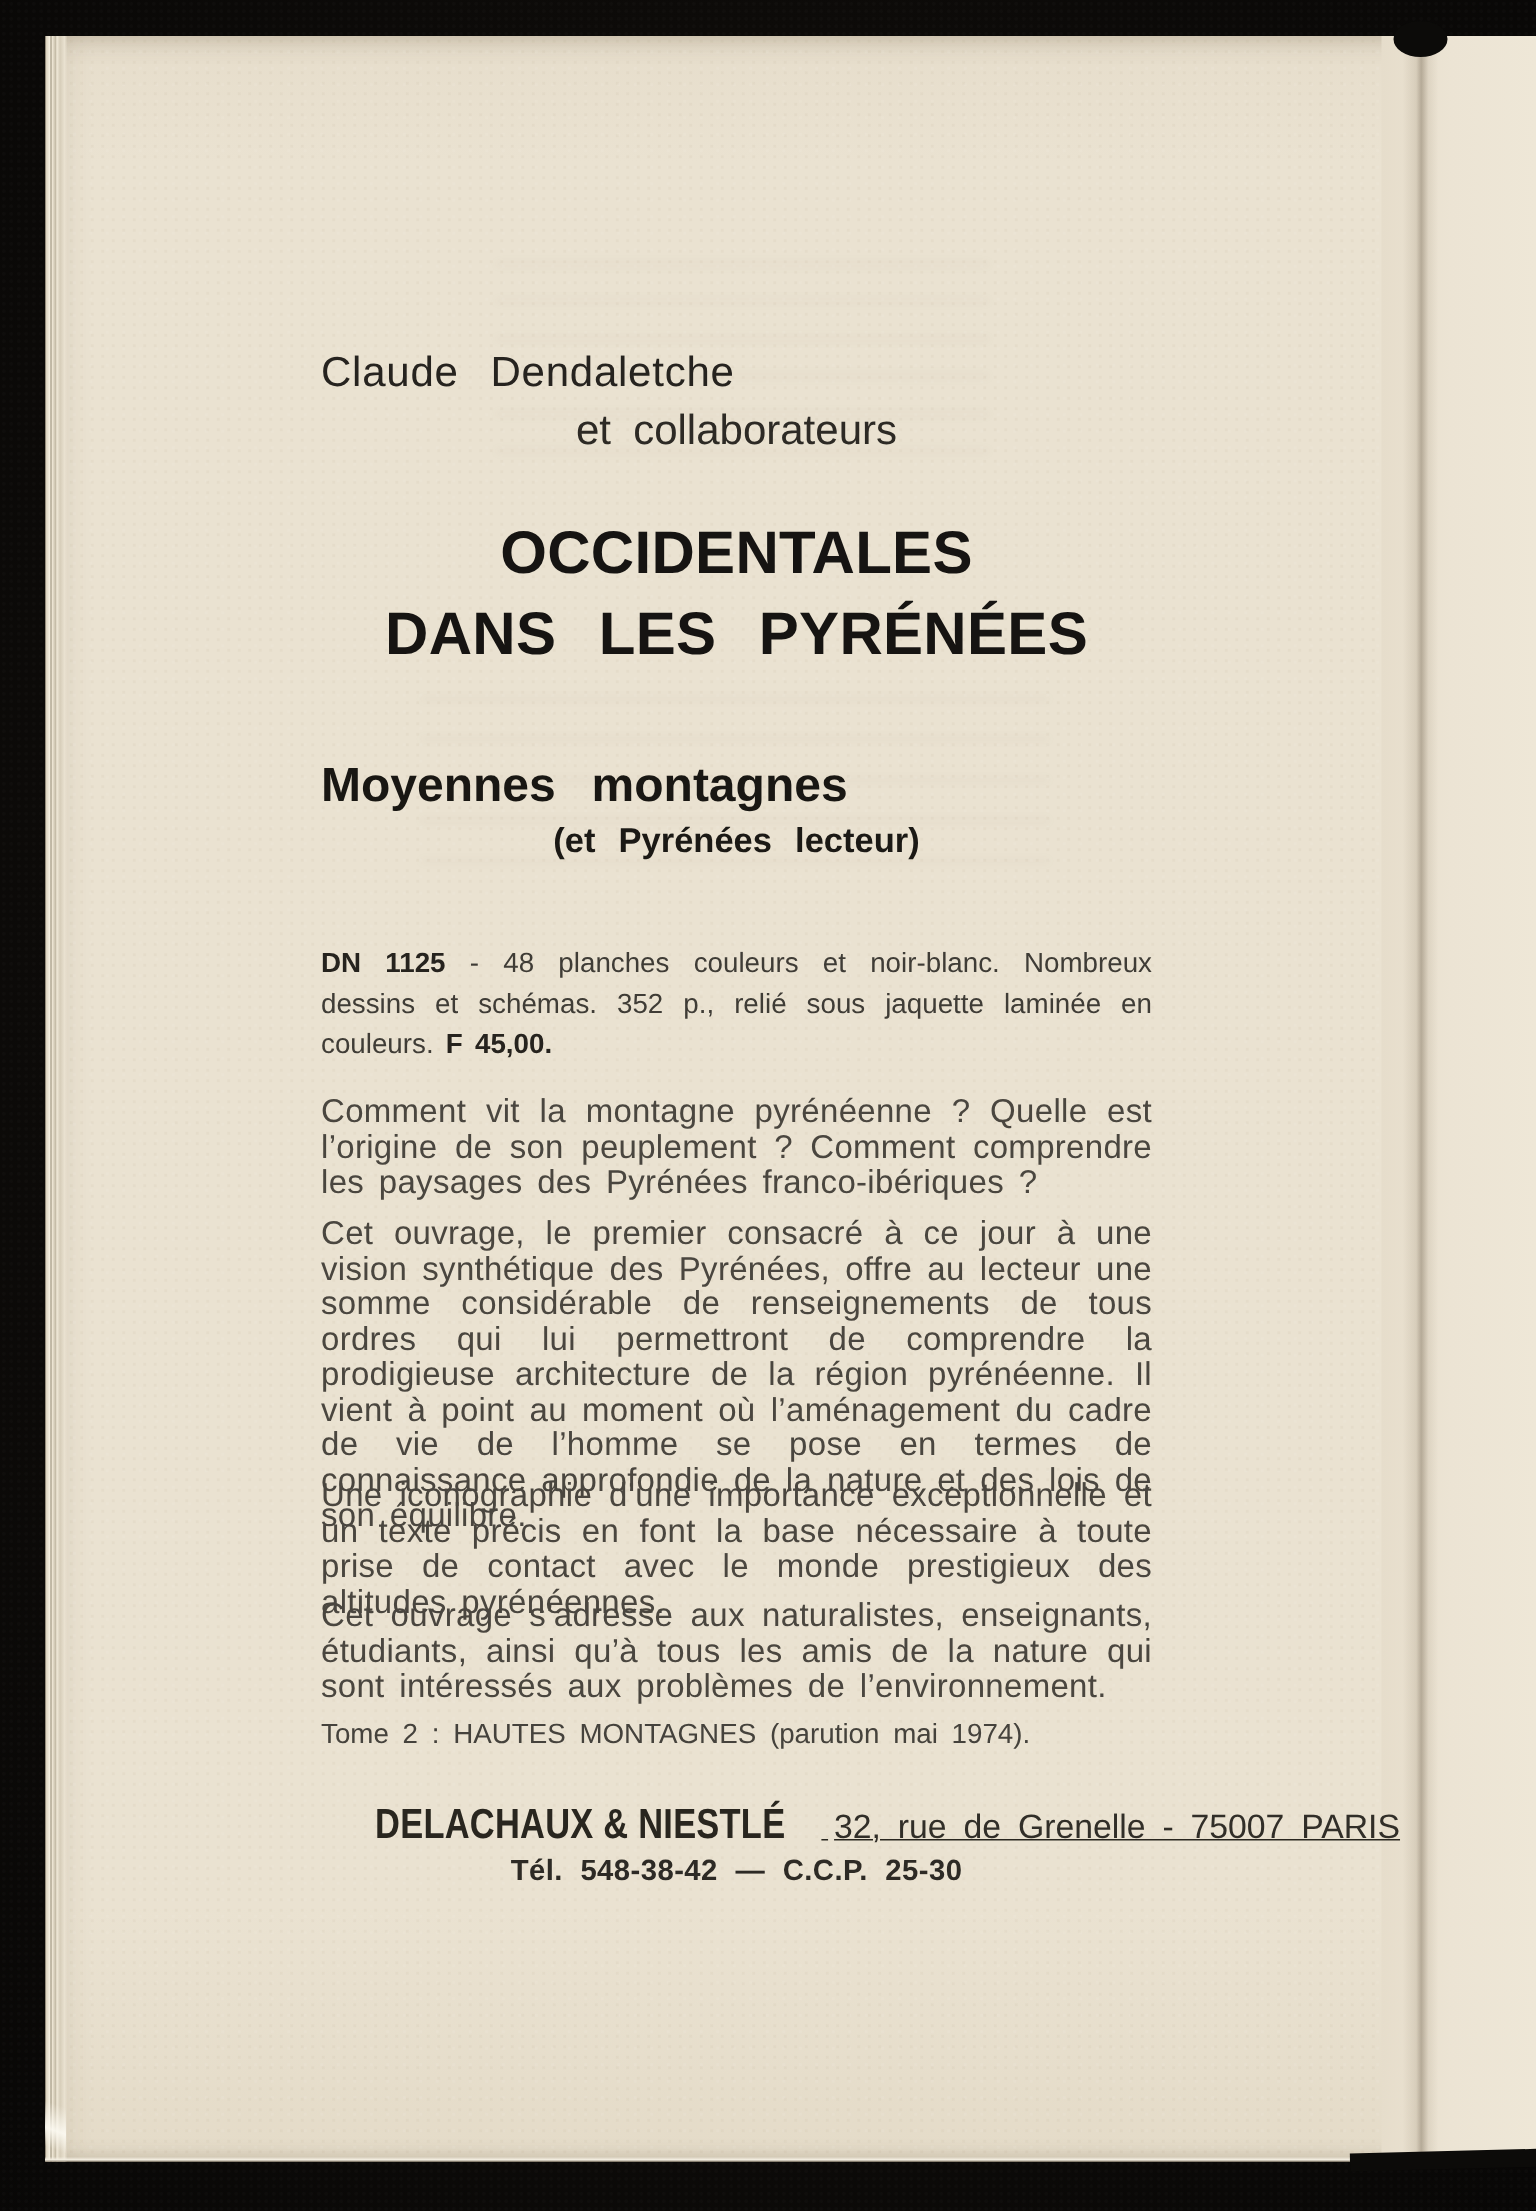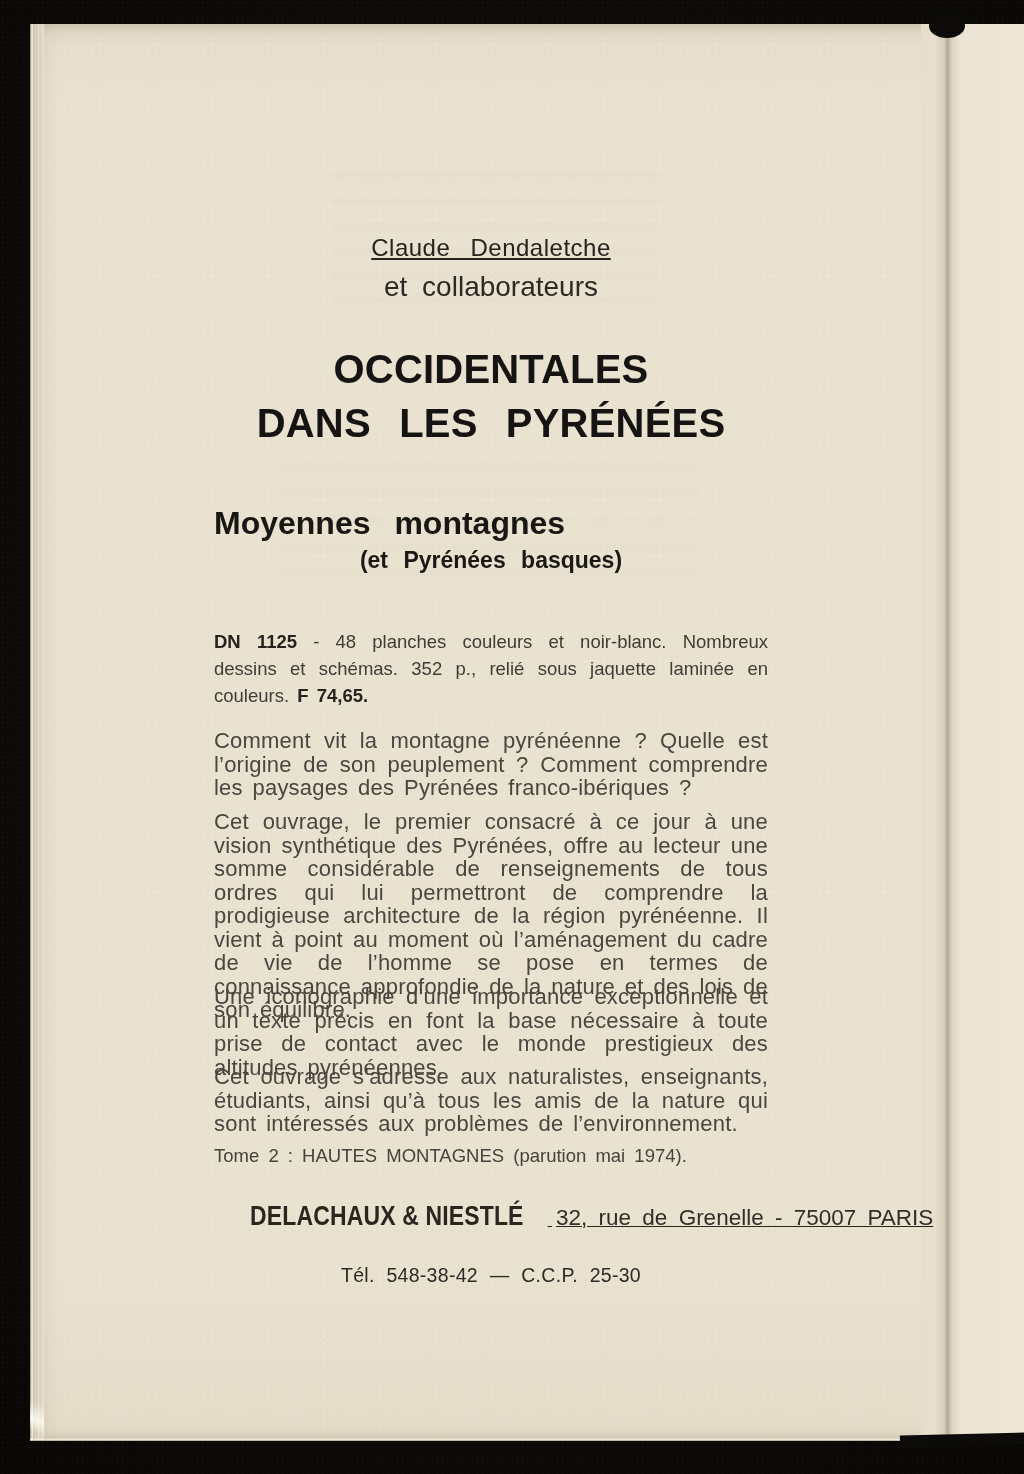--- a/index.html
+++ b/index.html
@@ -35,43 +35,43 @@
   .bottom-right-black{position:absolute;right:-6px;bottom:-5px;width:130px;height:12px;z-index:5;
     background:#0c0b09;transform:rotate(-1.4deg);}
   .ghost{position:absolute;z-index:2;pointer-events:none;filter:blur(3px);opacity:.45;}
   .ghost.g1{left:300px;top:150px;width:330px;height:130px;
     background:repeating-linear-gradient(180deg,rgba(124,112,88,.10) 0 4px,transparent 4px 25px);}
   .ghost.g2{left:250px;top:440px;width:420px;height:130px;
     background:repeating-linear-gradient(180deg,rgba(124,112,88,.09) 0 4px,transparent 4px 27px);}
 
   .content{position:absolute;left:184px;top:0;width:554px;z-index:6;}
   .content > *{position:absolute;left:0;width:100%;margin:0;}
-  .author{top:206px;font-size:24px;line-height:36px;text-align:center;
-    color:#26231f;letter-spacing:.5px;word-spacing:13px;text-decoration:underline;}
+  .author{top:206px;font-size:28px;line-height:36px;
+    color:#26231f;letter-spacing:.5px;word-spacing:13px;}
   .collab{top:249px;font-size:28px;line-height:28px;text-align:center;
     color:#2d2a25;word-spacing:7px;}
   .title{top:318px;font-size:40px;line-height:54px;font-weight:bold;text-align:center;
     color:#161412;letter-spacing:.2px;word-spacing:17px;}
   .subtitle{top:479px;font-size:32px;line-height:40px;font-weight:bold;text-align:left;
     color:#191713;word-spacing:15px;}
   .subtitle2{top:520px;font-size:23px;line-height:32px;font-weight:bold;text-align:center;
     color:#1b1915;word-spacing:9px;}
   .ref{top:604px;font-size:18.5px;line-height:27px;text-align:justify;
     color:#3f3c36;word-spacing:3px;}
   .ref .b{font-weight:bold;color:#26231e;}
   .body{font-size:22px;line-height:23.5px;text-align:justify;color:#4a463f;
     word-spacing:3.5px;letter-spacing:.2px;}
   .p1{top:705px;} .p2{top:786px;} .p3{top:961px;} .p4{top:1041px;}
   .tome{top:1120px;font-size:18.5px;line-height:24px;color:#45423c;word-spacing:4px;}
   .publisher{top:1176px;text-align:center;white-space:nowrap;color:#29261f;text-decoration:underline;}
   .pub-name{display:inline-block;font-weight:bold;font-size:28px;letter-spacing:.2px;
     transform:scaleX(.82);transform-origin:60% 70%;vertical-align:baseline;}
   .pub-address{font-size:22.5px;color:#312e28;word-spacing:5px;margin-left:4px;}
-  .contact{top:1212px;font-size:19.5px;font-weight:normal;text-align:center;
-    color:#2d2a25;word-spacing:6px;letter-spacing:.3px;margin-top:28px;}
+  .contact{top:1212px;font-size:19.5px;font-weight:bold;text-align:center;
+    color:#2d2a25;word-spacing:6px;letter-spacing:.3px;}
 </style>
 </head>
 <body>
 
 <div class="stage">
   <div class="page">
     <div class="fore-edge"></div>
     <div class="facing-sliver"></div>
     <div class="gutter-shadow"></div>
     <div class="gutter-top-notch"></div>
@@ -84,23 +84,23 @@
     <div class="content">
       <div class="author">Claude Dendaletche</div>
       <div class="collab">et collaborateurs</div>
 
       <div class="title">
         <div>OCCIDENTALES</div>
         <div>DANS LES PYRÉNÉES</div>
       </div>
 
       <div class="subtitle">Moyennes montagnes</div>
-      <div class="subtitle2">(et Pyrénées basques)</div>
+      <div class="subtitle2">(et Pyrénées lecteur)</div>
 
-      <p class="ref"><span class="b">DN 1125</span><span> - 48 planches couleurs et noir-blanc. Nombreux dessins et schémas. 352 p., relié sous jaquette laminée en couleurs. </span><span class="b">F 74,65.</span></p>
+      <p class="ref"><span class="b">DN 1125</span><span> - 48 planches couleurs et noir-blanc. Nombreux dessins et schémas. 352 p., relié sous jaquette laminée en couleurs. </span><span class="b">F 45,00.</span></p>
 
       <p class="body p1">Comment vit la montagne pyrénéenne ? Quelle est l’origine de son peuplement ? Comment comprendre les paysages des Pyrénées franco-ibériques ?</p>
       <p class="body p2">Cet ouvrage, le premier consacré à ce jour à une vision synthétique des Pyrénées, offre au lecteur une somme considérable de renseignements de tous ordres qui lui permettront de comprendre la prodigieuse architecture de la région pyrénéenne. Il vient à point au moment où l’aménagement du cadre de vie de l’homme se pose en termes de connaissance approfondie de la nature et des lois de son équilibre.</p>
       <p class="body p3">Une iconographie d’une importance exceptionnelle et un texte précis en font la base nécessaire à toute prise de contact avec le monde prestigieux des altitudes pyrénéennes.</p>
       <p class="body p4">Cet ouvrage s’adresse aux naturalistes, enseignants, étudiants, ainsi qu’à tous les amis de la nature qui sont intéressés aux problèmes de l’environnement.</p>
 
       <p class="tome">Tome 2 : HAUTES MONTAGNES (parution mai 1974).</p>
 
       <div class="publisher">
         <span class="pub-name">DELACHAUX &amp; NIESTLÉ</span>

